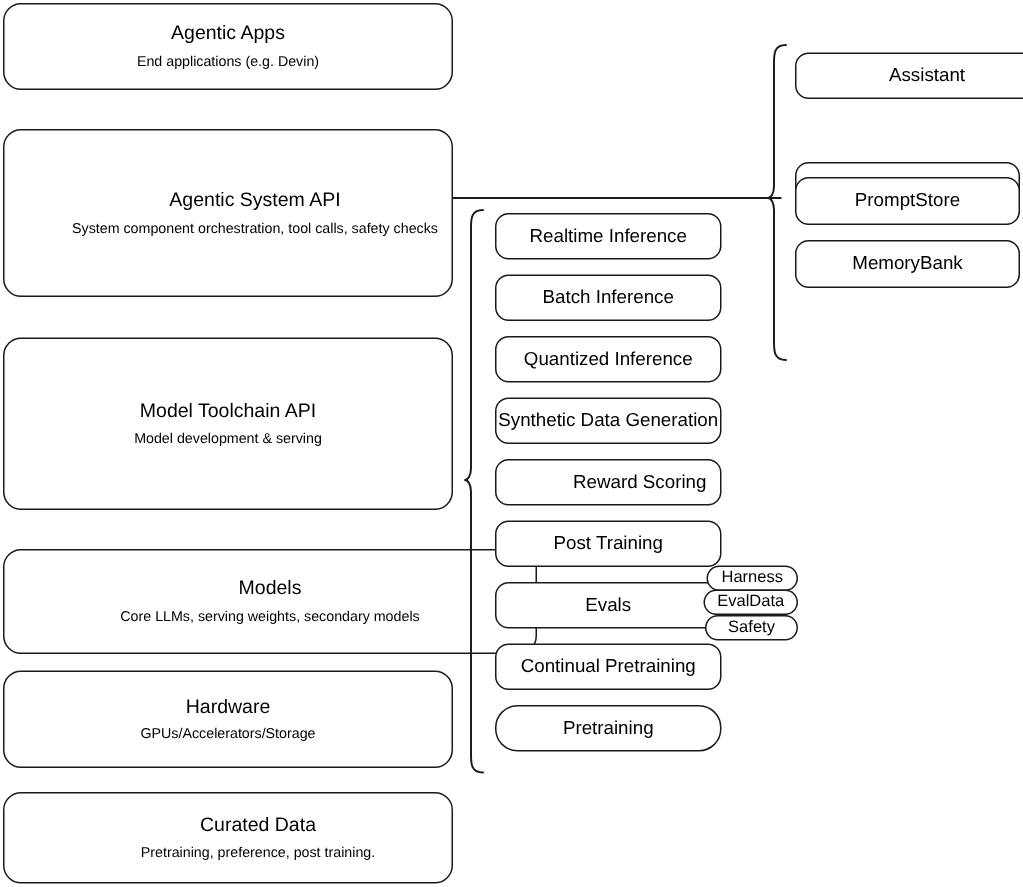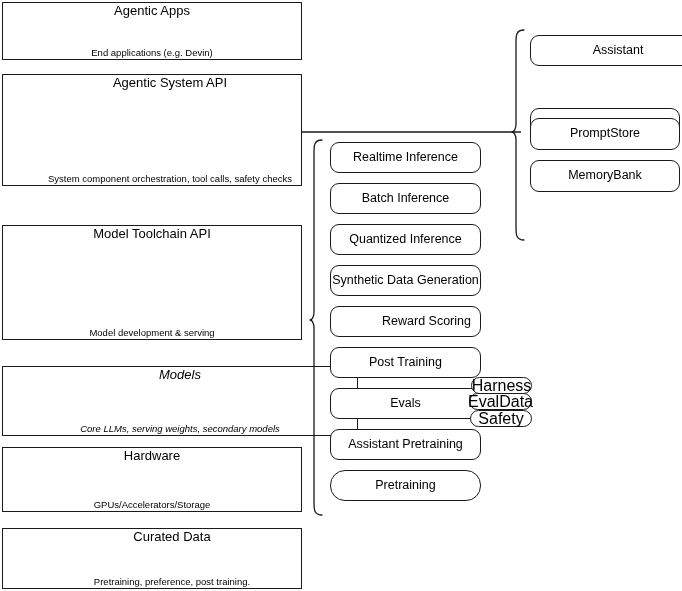--- a/index.html
+++ b/index.html
@@ -27,22 +27,21 @@
     border: 1.3px solid #1a1a1a;
     background: #ffffff;
     display: flex;
     flex-direction: column;
     align-items: center;
     justify-content: center;
     text-align: center;
     line-height: 1.25;
   }
   .layer {
-    border-radius: 0;
-    justify-content: space-between;
+    border-radius: 12px;
   }
   .layer .title {
     font-size: 13px;
     color: #000;
   }
   .layer .sub {
     font-size: 9.5px;
     color: #000;
     margin-top: 5px;
   }
@@ -52,21 +51,21 @@
   }
   .pill {
     position: absolute;
     box-sizing: border-box;
     border: 1.3px solid #1a1a1a;
     background: #ffffff;
     border-radius: 999px;
     display: flex;
     align-items: center;
     justify-content: center;
-    font-size: 16px;
+    font-size: 11px;
     line-height: 1;
     z-index: 5;
   }
   svg.overlay {
     position: absolute;
     left: 0; top: 0;
     width: 682px;
     height: 591px;
     pointer-events: none;
     z-index: 2;
@@ -108,31 +107,31 @@
              C 514 132, 516 135, 516 140
              L 516 228
              C 516 234, 516 240, 524 240"></path>
   </svg>
 
   <div class="node layer" style="left:2px; top:2px; width:300px; height:58px;">
     <div class="title">Agentic Apps</div>
     <div class="sub">End applications (e.g. Devin)</div>
   </div>
 
-  <div class="node layer" style="left:2px; top:74px; width:300px; height:112px;padding-left:36px;">
+  <div class="node layer" style="left:2px; top:86px; width:300px; height:112px;padding-left:36px;">
     <div class="title">Agentic System API</div>
     <div class="sub">System component orchestration, tool calls, safety checks</div>
   </div>
 
   <div class="node layer" style="left:2px; top:225px; width:300px; height:115px;">
     <div class="title">Model Toolchain API</div>
     <div class="sub">Model development &amp; serving</div>
   </div>
 
-  <div class="node layer" style="left:2px; top:366px; width:356px; height:70px;font-style:italic;">
+  <div class="node layer" style="left:2px; top:366px; width:356px; height:70px;">
     <div class="title">Models</div>
     <div class="sub">Core LLMs, serving weights, secondary models</div>
   </div>
 
   <div class="node layer" style="left:2px; top:447px; width:300px; height:65px;">
     <div class="title">Hardware</div>
     <div class="sub">GPUs/Accelerators/Storage</div>
   </div>
 
   <div class="node layer" style="left:2px; top:528px; width:300px; height:61px;padding-left:40px;">
@@ -155,21 +154,21 @@
   <div class="node chip" style="left:330px; top:306px; width:151px; height:31px;padding-left:42px;">
     <span>Reward Scoring</span>
   </div>
   <div class="node chip" style="left:330px; top:347px; width:151px; height:31px;">
     <span>Post Training</span>
   </div>
   <div class="node chip" style="left:330px; top:388px; width:151px; height:31px;">
     <span>Evals</span>
   </div>
   <div class="node chip" style="left:330px; top:429px; width:151px; height:31px;">
-    <span>Assistant Pretraining</span>
+    <span>Continual Pretraining</span>
   </div>
   <div class="node chip" style="left:330px; top:470px; width:151px; height:31px;border-radius:15px;">
     <span>Pretraining</span>
   </div>
 
   <div class="pill" style="left:471px; top:377px; width:61px; height:17px;">
     <span>Harness</span>
   </div>
   <div class="pill" style="left:469px; top:393px; width:63px; height:17px;">
     <span>EvalData</span>

